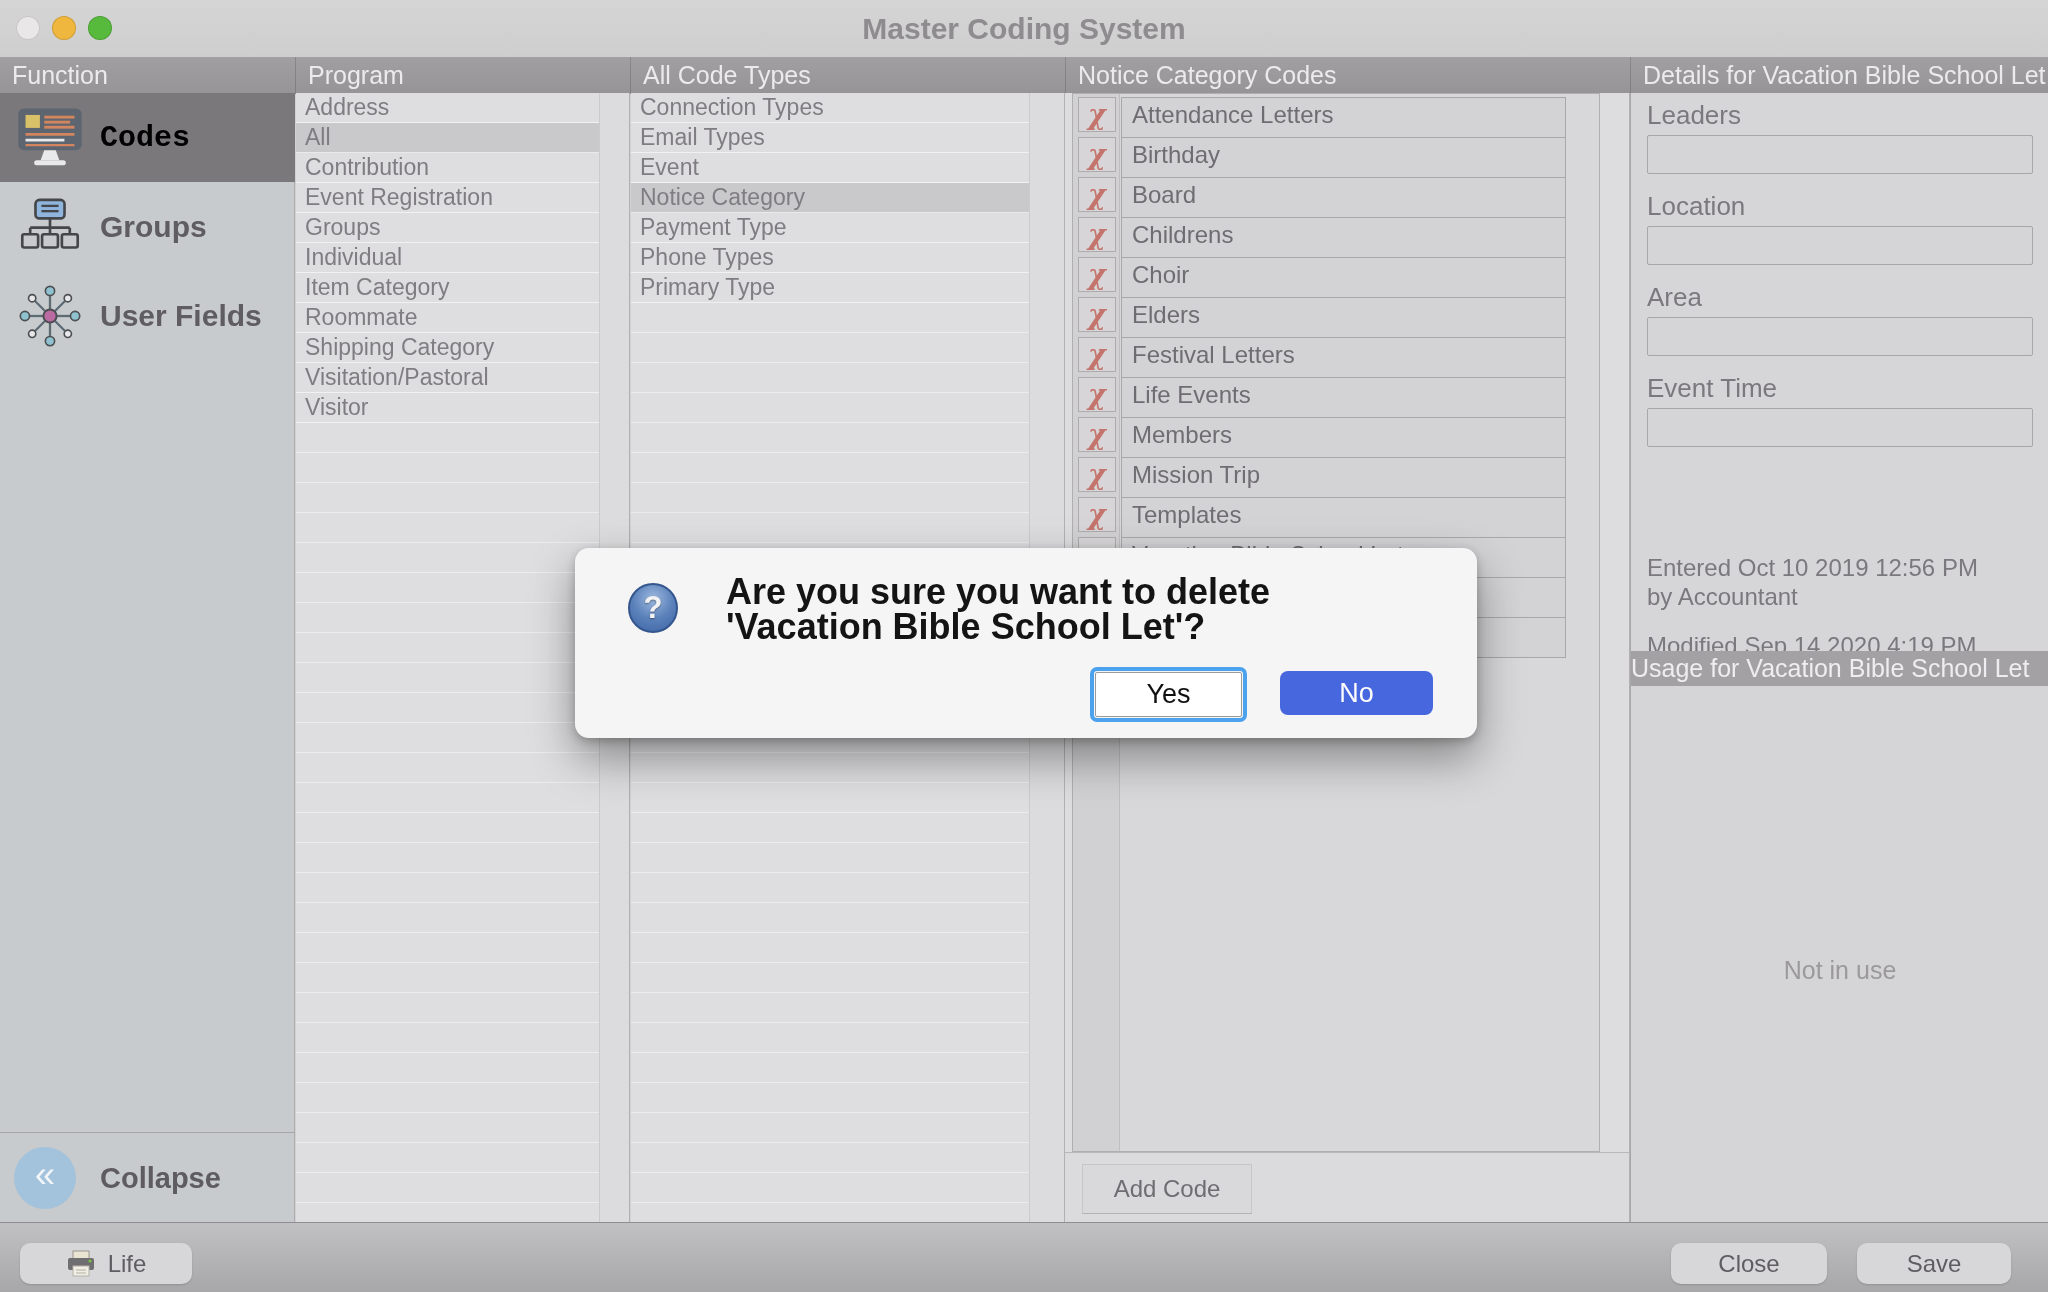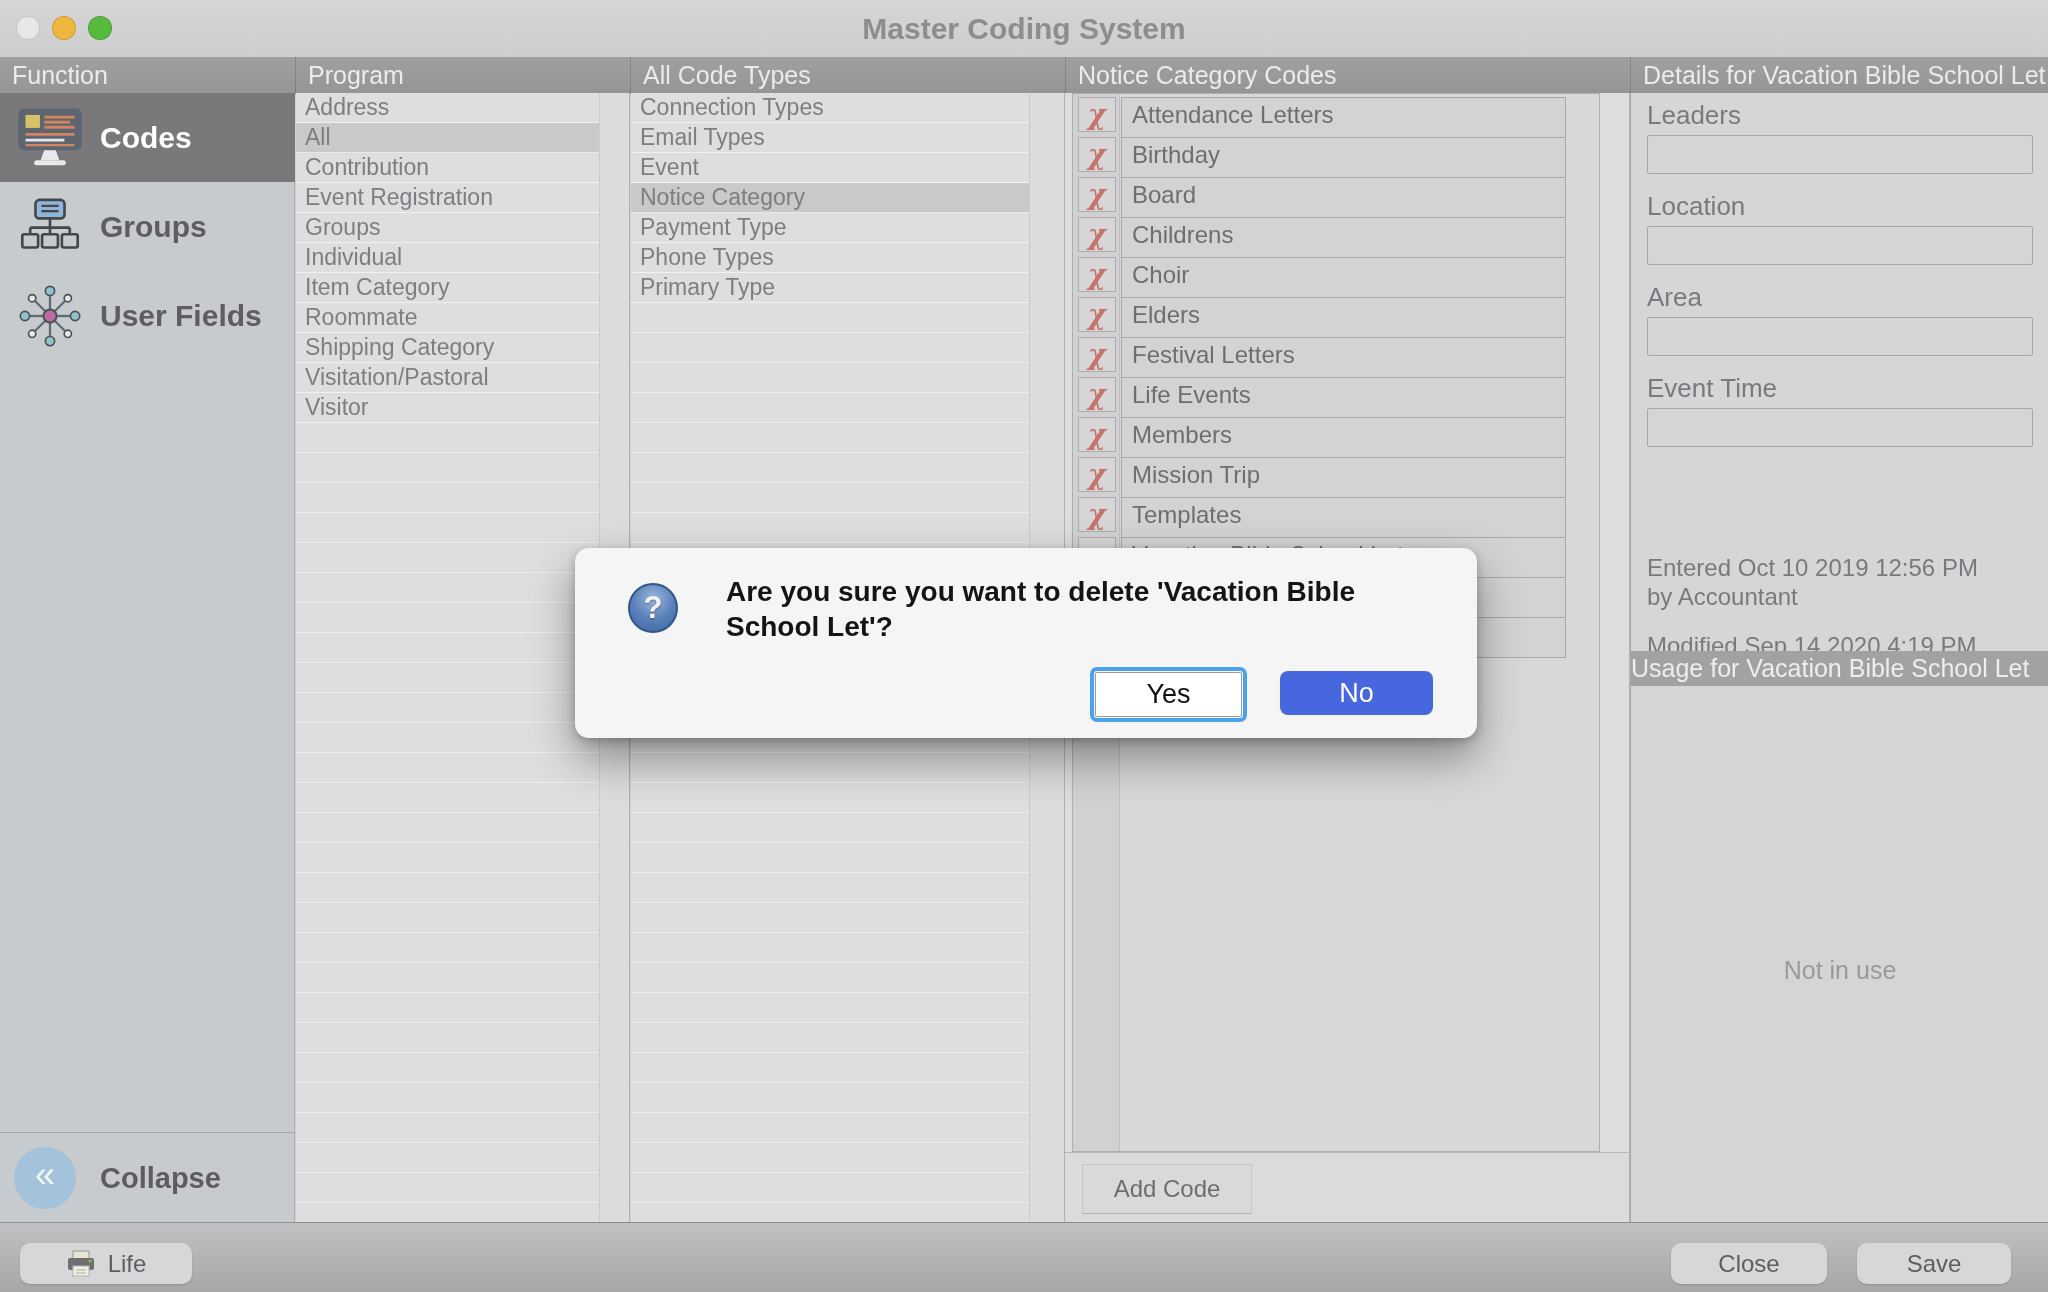--- a/index.html
+++ b/index.html
@@ -29,21 +29,21 @@
   .ch-codes{left:1065px;width:565px;border-left:1px solid rgba(0,0,0,0.15);}
   .ch-details{left:1630px;width:506px;border-left:1px solid rgba(0,0,0,0.15);}
 
   
   .sidebar{position:absolute;left:0;top:93px;width:295px;height:1130px;
            background:#c8cbcd;border-right:1px solid #aeacaf;box-sizing:border-box;}
   .side-item{position:relative;width:295px;height:89px;display:flex;align-items:center;cursor:default;}
   .side-item.selected{background:#7a787b;}
   .side-icon{width:100px;display:flex;justify-content:center;align-items:center;flex:0 0 100px;}
   .side-label{font-size:30px;font-weight:bold;color:#5f5d61;}
-  .side-item.selected .side-label{color:#ffffff;}
+  .side-item.selected .side-label{color:#000000;font-family:Liberation Mono, monospace;}
   .collapse-bar{position:absolute;left:0;bottom:0;width:295px;height:90px;
                 border-top:1px solid #a7a5a8;display:flex;align-items:center;}
   .collapse-circle{width:62px;height:62px;border-radius:50%;background:#a3c2dc;margin-left:14px;
                    display:flex;align-items:center;justify-content:center;
                    color:#f3f6f9;font-size:36px;line-height:1;padding-bottom:6px;box-sizing:border-box;}
   .collapse-label{margin-left:24px;font-size:29px;font-weight:bold;color:#5e5c60;}
 
   
   .listcol{position:absolute;top:93px;height:1130px;box-sizing:border-box;
            background:repeating-linear-gradient(#dedddf 0px,#dedddf 29px,#ecebed 29px,#ecebed 30px);
@@ -104,21 +104,21 @@
   .btn-close{left:1671px;width:156px;}
   .btn-save{left:1857px;width:154px;}
 
   
   .dialog{position:absolute;left:575px;top:548px;width:902px;height:190px;background:#f6f5f6;
           border-radius:14px;box-shadow:0 20px 45px rgba(0,0,0,0.38),0 3px 10px rgba(0,0,0,0.22);z-index:50;}
   .q-icon{position:absolute;left:53px;top:35px;width:50px;height:50px;border-radius:50%;
           background:radial-gradient(circle at 50% 30%,#9db9de 0%,#5c82bb 50%,#3d63a4 100%);
           border:2px solid #34568e;box-sizing:border-box;display:flex;align-items:center;justify-content:center;
           color:#f2f2f4;font-size:31px;font-weight:bold;text-shadow:0 1px 2px rgba(0,0,0,0.4);}
-  .dlg-msg{position:absolute;left:151px;top:26px;width:660px;font-size:28px;font-weight:bold;
+  .dlg-msg{position:absolute;left:151px;top:26px;width:660px;font-size:36px;font-weight:bold;
            color:#141414;line-height:35px;}
   .dlg-yes{position:absolute;left:520px;top:124px;width:147px;height:45px;background:#ffffff;
            border:1px solid #9b9b9b;border-radius:2px;box-sizing:border-box;
            outline:4px solid #4da2ee;outline-offset:1px;
            font-size:27px;color:#111;display:flex;align-items:center;justify-content:center;}
   .dlg-no{position:absolute;left:705px;top:123px;width:153px;height:44px;background:#4767de;
           border-radius:8px;font-size:27px;color:#fdfdfe;display:flex;align-items:center;justify-content:center;}
 </style>
 </head>
 <body>

